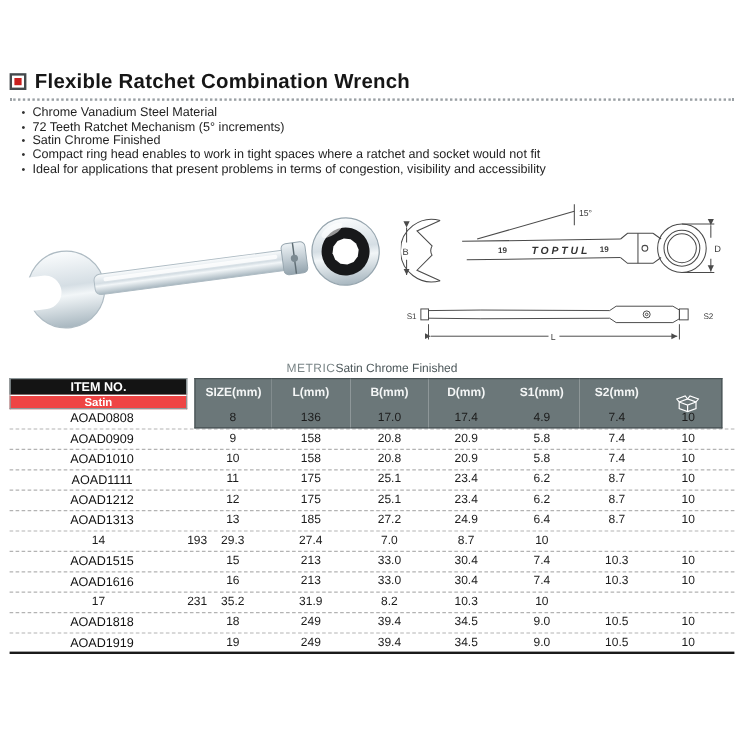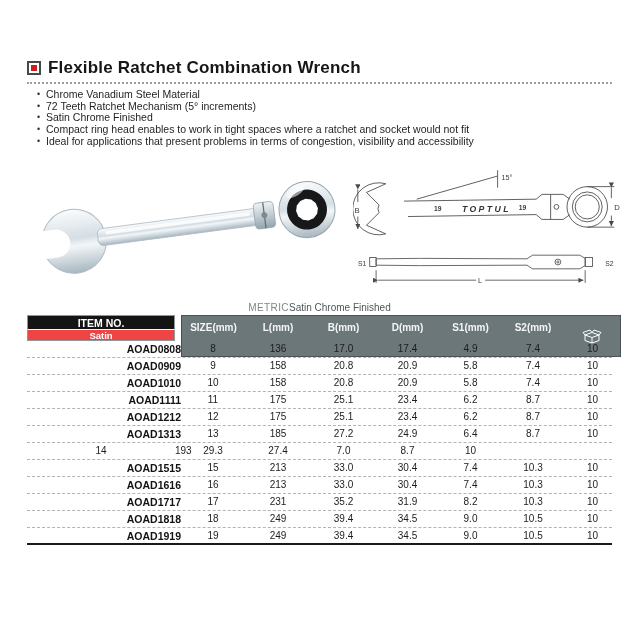--- a/index.html
+++ b/index.html
@@ -1,18 +1,18 @@
 <!DOCTYPE html>
 <html><head>
 <meta charset="utf-8">
 <style>
   * { margin:0; padding:0; box-sizing:border-box; }
   html,body { width:630px; height:630px; background:#ffffff; overflow:hidden;
               font-family:"Liberation Sans", sans-serif; color:#1c1c1c; }
-  .page { padding:58px 18px 0 27px; }
+  .page { padding:58px 18px 0 8px; }
 
   
   .title-row { display:flex; align-items:center; gap:7px;
                border-bottom:2px dotted #9aa0a4; padding-bottom:4px; }
   .title-bullet { width:14px; height:14px; border:2px solid #44494c; background:#ffffff;
                   display:flex; align-items:center; justify-content:center; flex:0 0 auto; }
   .title-bullet-inner { width:6px; height:6px; background:#c9201f; }
   .page-title { font-size:17px; font-weight:bold; color:#161616; letter-spacing:0.2px; }
 
   
@@ -40,21 +40,21 @@
   .satin-head { background:#ef4444; color:#fff; font-size:9.5px; font-weight:bold;
                 text-align:center; height:12px; line-height:11px; border:1px solid #8d9799; border-top:1px solid #ffffff; }
   .col-head { background:#6b7779; border-top:1px solid #495355; border-bottom:1px solid #495355;
               color:#f4f6f6; font-size:10px; font-weight:bold; text-align:center; line-height:24px; height:42px; }
   .col-head.first { border-left:1px solid #495355; }
   .col-head.qty { display:flex; align-items:center; justify-content:center; line-height:normal; border-right:1px solid #495355; }
 
   .row { height:17px; border-bottom:1px dashed #b3b3b3; }
   .row:last-child { border-bottom:2px solid #1a1a1a; }
   .cell { font-size:10px; text-align:center; line-height:16px; color:#1c1c1c; }
-  .cell.item { grid-column:1 / 3; font-weight:bold; font-size:10.5px; color:#121212;text-align:right; }
+  .cell.item { grid-column:1 / 3; font-weight:normal; font-size:10.5px; color:#121212; }
 </style>
 </head>
 <body>
 
 <div class="page">
 
   <div class="title-row">
     <div class="title-bullet">
       <div class="title-bullet-inner"></div>
     </div>
@@ -296,21 +296,20 @@
           <div class="cell">16</div>
           <div class="cell">213</div>
           <div class="cell">33.0</div>
           <div class="cell">30.4</div>
           <div class="cell">7.4</div>
           <div class="cell">10.3</div>
           <div class="cell">10</div>
         </div>
 
         <div class="cols row">
-          <div class="cell item">AOAD1717</div>
           <div class="cell">17</div>
           <div class="cell">231</div>
           <div class="cell">35.2</div>
           <div class="cell">31.9</div>
           <div class="cell">8.2</div>
           <div class="cell">10.3</div>
           <div class="cell">10</div>
         </div>
 
         <div class="cols row">

